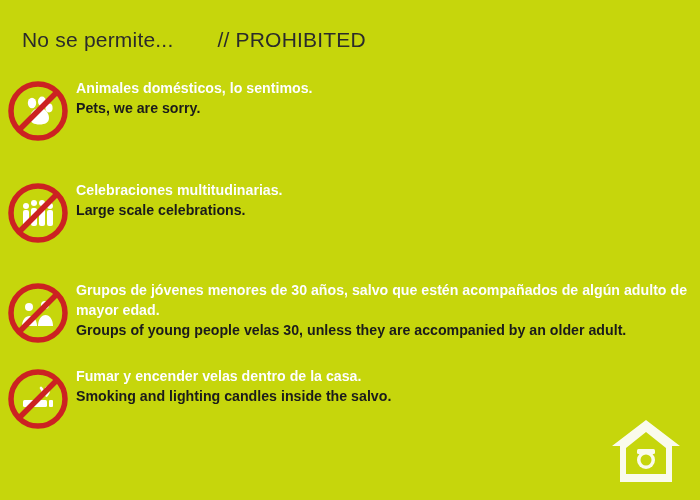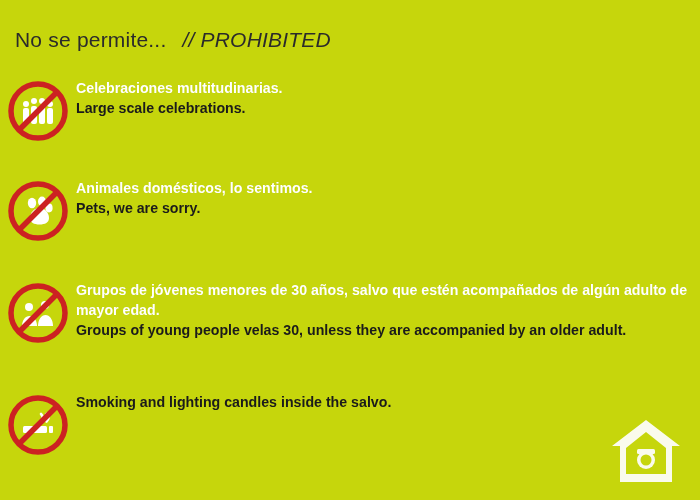--- a/index.html
+++ b/index.html
@@ -14,39 +14,38 @@
   }
   .slide {
     position: relative;
     width: 700px;
     height: 500px;
     background: #c6d60c;
     box-sizing: border-box;
   }
   .title-row {
     position: absolute;
-    left: 15px;
+    left: 22px;
     top: 28px;
     display: flex;
     align-items: baseline;
     white-space: nowrap;
   }
   .title-es {
     font-size: 21px;
     color: #2b2b2b;
     font-weight: 400;
     letter-spacing: 0.2px;
   }
   .title-en {
     font-size: 21px;
     color: #2b2b2b;
     font-weight: 400;
-    margin-left: 16px;
+    margin-left: 44px;
     letter-spacing: 0.2px;
-    font-style: italic;
   }
   .rules {
     position: absolute;
     left: 0;
     top: 78px;
     width: 700px;
   }
   .rule {
     position: relative;
     display: flex;
@@ -97,20 +96,41 @@
 <body>
 
 <div class="slide">
 
   <div class="title-row">
     <span class="title-es">No se permite...</span>
     <span class="title-en">// PROHIBITED</span>
   </div>
 
   <div class="rules">
+
+    <div class="rule" style="margin-bottom:38px;">
+      <div class="rule-icon">
+        <div class="sign">
+          <svg width="62" height="62" viewBox="0 0 62 62">
+            <circle cx="31" cy="31" r="27" fill="none" stroke="#cc2222" stroke-width="5.5"></circle>
+            <g fill="#ffffff">
+              <ellipse cx="25" cy="23" rx="4.2" ry="5.2"></ellipse>
+              <ellipse cx="35" cy="21.5" rx="4" ry="5"></ellipse>
+              <ellipse cx="42" cy="28" rx="3.6" ry="4.4"></ellipse>
+              <path d="M23 38c0-6 5-10 9.5-10s9.5 4 9.5 10c0 4.5-4 6.5-9.5 6.5S23 42.5 23 38z"></path>
+            </g>
+            <line x1="11.5" y1="50.5" x2="50.5" y2="11.5" stroke="#cc2222" stroke-width="5.5" stroke-linecap="butt"></line>
+          </svg>
+        </div>
+      </div>
+      <div class="rule-text">
+        <div class="line-es">Animales domésticos, lo sentimos.</div>
+        <div class="line-en">Pets, we are sorry.</div>
+      </div>
+    </div>
 
     <div class="rule" style="margin-bottom:36px;">
       <div class="rule-icon">
         <div class="sign">
           <svg width="62" height="62" viewBox="0 0 62 62">
             <circle cx="31" cy="31" r="27" fill="none" stroke="#cc2222" stroke-width="5.5"></circle>
             <g fill="#ffffff">
               <circle cx="19" cy="24" r="3"></circle>
                 <circle cx="27" cy="21" r="3"></circle>
               <circle cx="35" cy="21" r="3"></circle>
@@ -123,42 +143,21 @@
             <line x1="11.5" y1="50.5" x2="50.5" y2="11.5" stroke="#cc2222" stroke-width="5.5"></line>
           </svg>
         </div>
       </div>
       <div class="rule-text">
         <div class="line-es">Celebraciones multitudinarias.</div>
         <div class="line-en">Large scale celebrations.</div>
       </div>
     </div>
 
-    <div class="rule" style="margin-bottom:38px;">
-      <div class="rule-icon">
-        <div class="sign">
-          <svg width="62" height="62" viewBox="0 0 62 62">
-            <circle cx="31" cy="31" r="27" fill="none" stroke="#cc2222" stroke-width="5.5"></circle>
-            <g fill="#ffffff">
-              <ellipse cx="25" cy="23" rx="4.2" ry="5.2"></ellipse>
-              <ellipse cx="35" cy="21.5" rx="4" ry="5"></ellipse>
-              <ellipse cx="42" cy="28" rx="3.6" ry="4.4"></ellipse>
-              <path d="M23 38c0-6 5-10 9.5-10s9.5 4 9.5 10c0 4.5-4 6.5-9.5 6.5S23 42.5 23 38z"></path>
-            </g>
-            <line x1="11.5" y1="50.5" x2="50.5" y2="11.5" stroke="#cc2222" stroke-width="5.5" stroke-linecap="butt"></line>
-          </svg>
-        </div>
-      </div>
-      <div class="rule-text">
-        <div class="line-es">Animales domésticos, lo sentimos.</div>
-        <div class="line-en">Pets, we are sorry.</div>
-      </div>
-    </div>
-
-    <div class="rule" style="margin-bottom:48px;">
+    <div class="rule" style="margin-bottom:22px;">
       <div class="rule-icon">
         <div class="sign">
           <svg width="62" height="62" viewBox="0 0 62 62">
             <circle cx="31" cy="31" r="27" fill="none" stroke="#cc2222" stroke-width="5.5"></circle>
             <g fill="#ffffff">
               <circle cx="22" cy="25" r="4"></circle>
               <circle cx="38" cy="23" r="4"></circle>
               <path d="M15 44c0-6 3.5-10 7.5-10s7.5 4 7.5 10z"></path>
               <path d="M31 44c0-6.5 3.5-11 7.5-11s7.5 4.5 7.5 11z"></path>
             </g>
@@ -181,20 +180,21 @@
               <rect x="16" y="32" width="24" height="7" rx="1.5"></rect>
               <rect x="42" y="32" width="4" height="7" rx="1"></rect>
               <path d="M34 20c2.5 2.5 2.5 5 0 7.5" stroke="#ffffff" stroke-width="2.6" fill="none" stroke-linecap="round"></path>
               <path d="M39.5 20c2.5 2.5 2.5 5 0 7.5" stroke="#ffffff" stroke-width="2.6" fill="none" stroke-linecap="round"></path>
             </g>
             <line x1="11.5" y1="50.5" x2="50.5" y2="11.5" stroke="#cc2222" stroke-width="5.5"></line>
           </svg>
         </div>
       </div>
       <div class="rule-text">
+        <div class="line-es">Fumar y encender velas dentro de la casa.</div>
         <div class="line-en">Smoking and lighting candles inside the salvo.</div>
       </div>
     </div>
 
   </div>
 
   <div class="house-logo">
     <svg width="72" height="70" viewBox="0 0 72 70">
       <path d="M36 4 L70 30 L62 30 L62 66 L10 66 L10 30 L2 30 Z
                M36 16 L56 32 L56 58 L16 58 L16 32 Z" fill="#ffffff" fill-rule="evenodd"></path>

